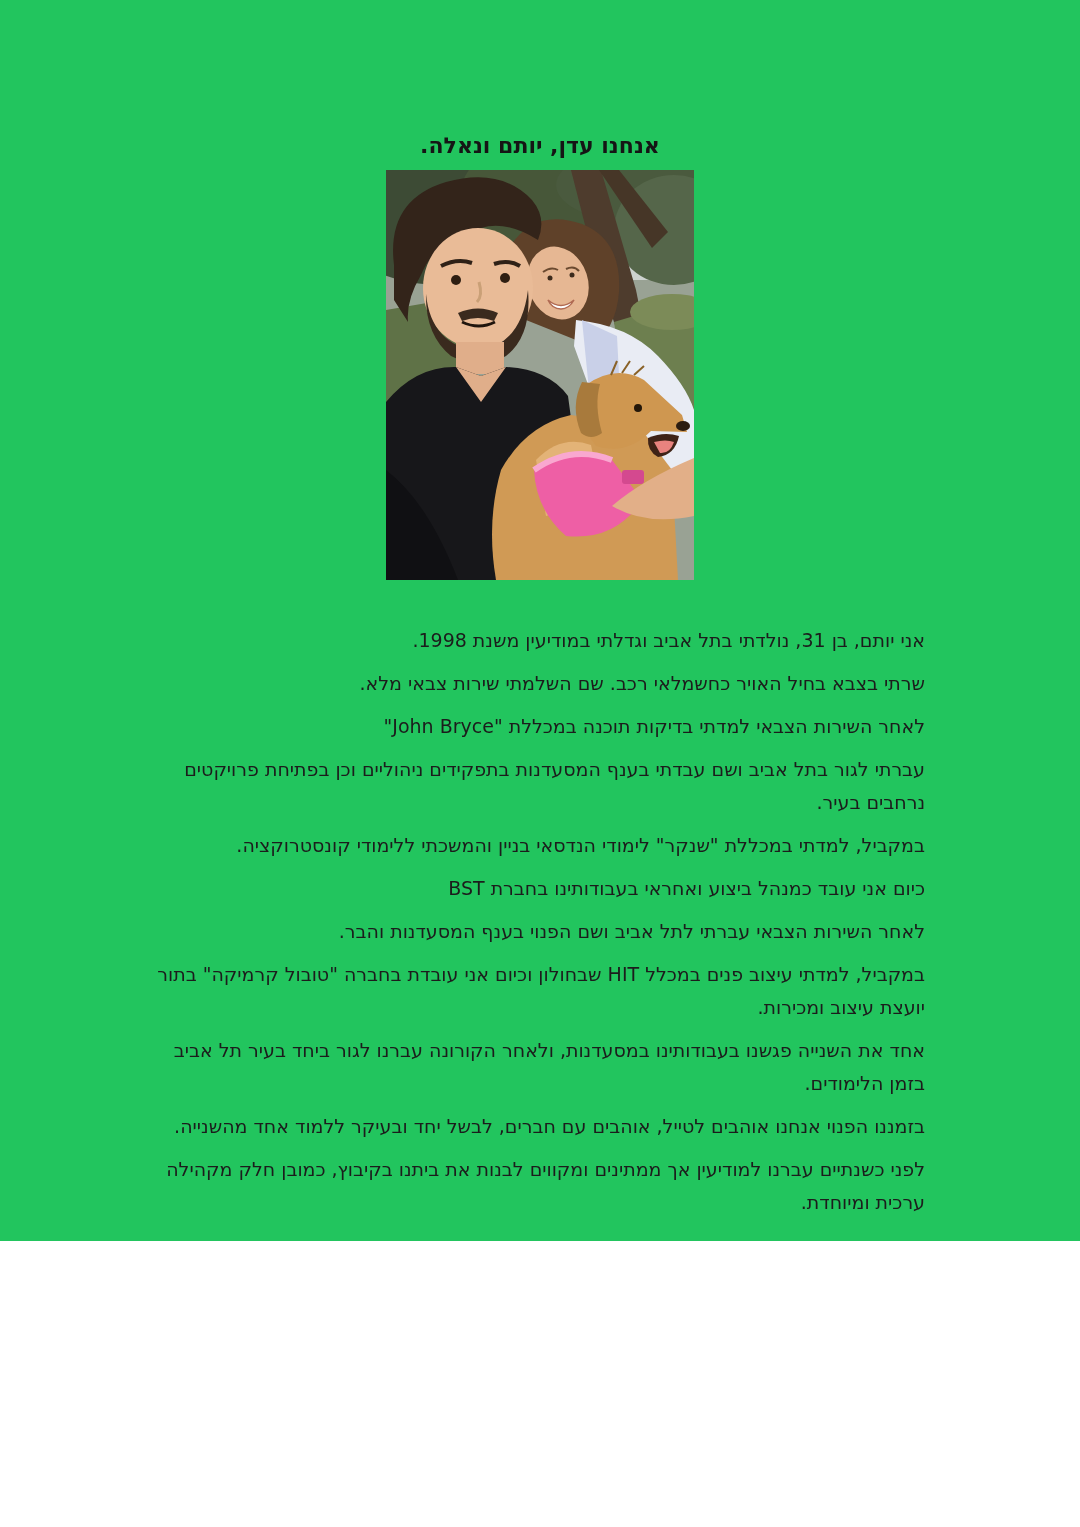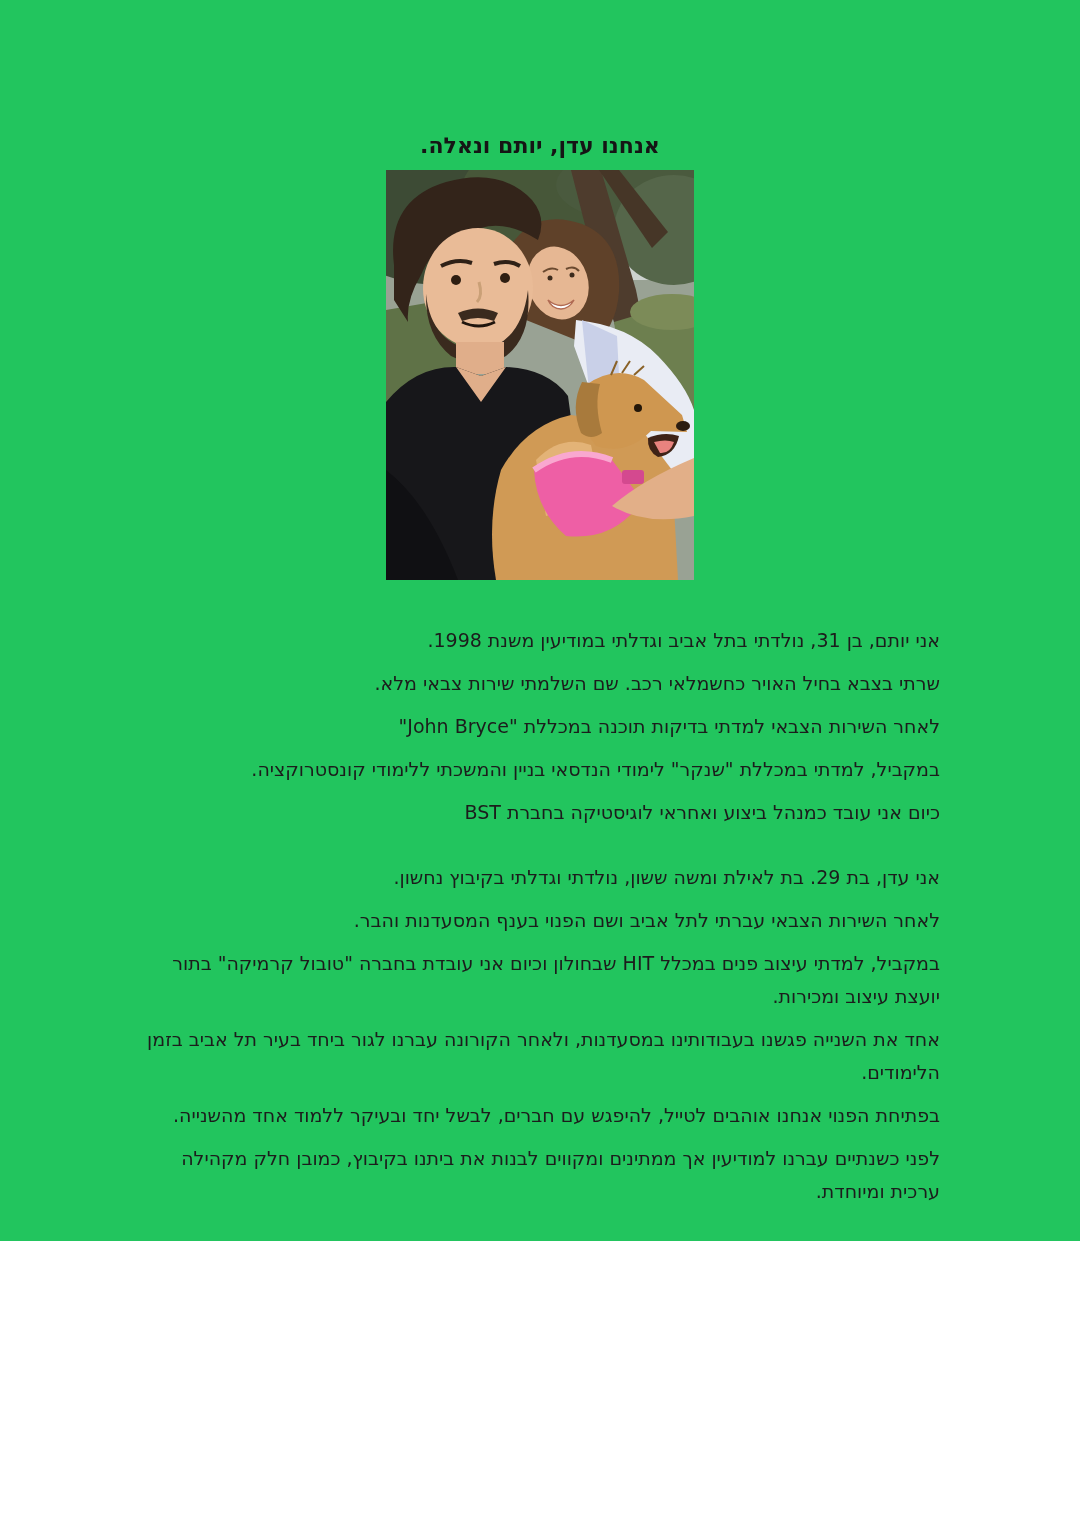--- a/index.html
+++ b/index.html
@@ -28,21 +28,21 @@
     text-align: center;
     margin: 0 0 44px 0;
   }
   .photo-wrap svg {
     display: inline-block;
     width: 308px;
     height: 410px;
     vertical-align: top;
   }
   .doc p {
-    margin: 0 0 10px 0;
+    margin: 0 15px 10px 0;
     font-size: 19px;
     line-height: 33px;
     direction: rtl;
     text-align: right;
     color: #1c1c1c;
   }
   .section-gap { margin-top: 32px !important; }
 </style>
 </head>
 <body>
@@ -116,23 +116,23 @@
             <rect x="236" y="300" width="22" height="14" rx="3" fill="#d4498f"></rect>
           </g>
           <path d="M308 288 L308 346 Q260 356 226 336 Q256 310 308 288 Z" fill="#e2af88"></path>
         </g>
       </svg>
     </div>
 
     <p>אני יותם, בן 31, נולדתי בתל אביב וגדלתי במודיעין משנת 1998.</p>
     <p>שרתי בצבא בחיל האויר כחשמלאי רכב. שם השלמתי שירות צבאי מלא.</p>
     <p>לאחר השירות הצבאי למדתי בדיקות תוכנה במכללת "John Bryce"</p>
+    <p>עברתי לגור בתל אביב ושם עבדתי בענף המסעדנות בתפקידים ניהוליים וכן בפתיחת פרויקטים נרחבים בעיר.</p>
     <p>במקביל, למדתי במכללת "שנקר" לימודי הנדסאי בניין והמשכתי ללימודי קונסטרוקציה.</p>
-    <p>כיום אני עובד כמנהל ביצוע ואחראי לוגיסטיקה בחברת BST</p>
-    <p class="section-gap">אני עדן, בת 29. בת לאילת ומשה ששון, נולדתי וגדלתי בקיבוץ נחשון.</p>
+    <p>כיום אני עובד כמנהל ביצוע ואחראי בעבודותינו בחברת BST</p>
     <p>לאחר השירות הצבאי עברתי לתל אביב ושם הפנוי בענף המסעדנות והבר.</p>
     <p>במקביל, למדתי עיצוב פנים במכלל HIT שבחולון וכיום אני עובדת בחברה "טובול קרמיקה" בתור יועצת עיצוב ומכירות.</p>
     <p>אחד את השנייה פגשנו בעבודותינו במסעדנות, ולאחר הקורונה עברנו לגור ביחד בעיר תל אביב בזמן הלימודים.</p>
-    <p>בפתיחת הפנוי אנחנו אוהבים לטייל, להיפגש עם חברים, לבשל יחד ובעיקר ללמוד אחד מהשנייה.</p>
+    <p>בזמננו הפנוי אנחנו אוהבים לטייל, אוהבים עם חברים, לבשל יחד ובעיקר ללמוד אחד מהשנייה.</p>
     <p>לפני כשנתיים עברנו למודיעין אך ממתינים ומקווים לבנות את ביתנו בקיבוץ, כמובן חלק מקהילה ערכית ומיוחדת.</p>
 
   </div>
 </div>
 
 </body></html>

